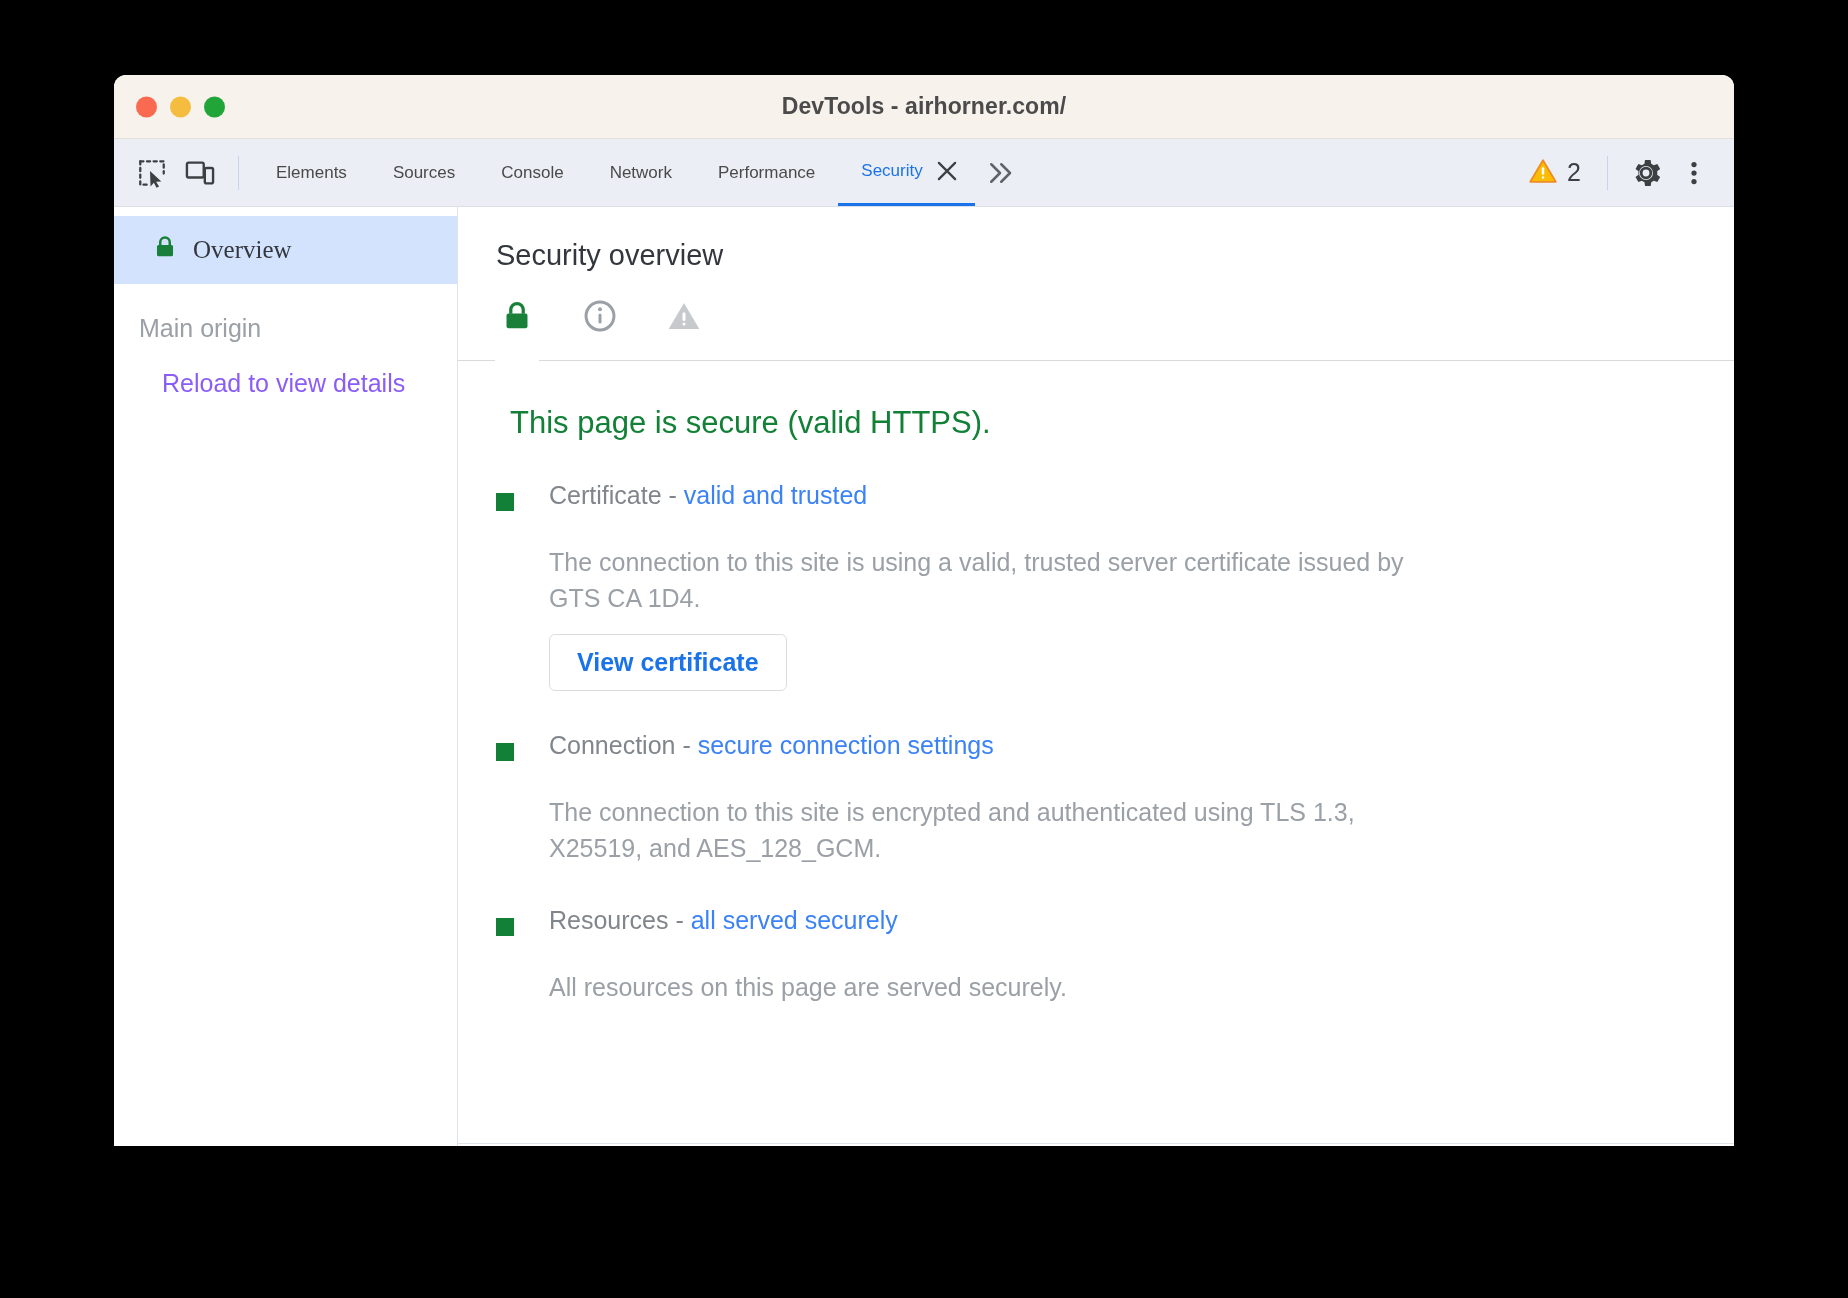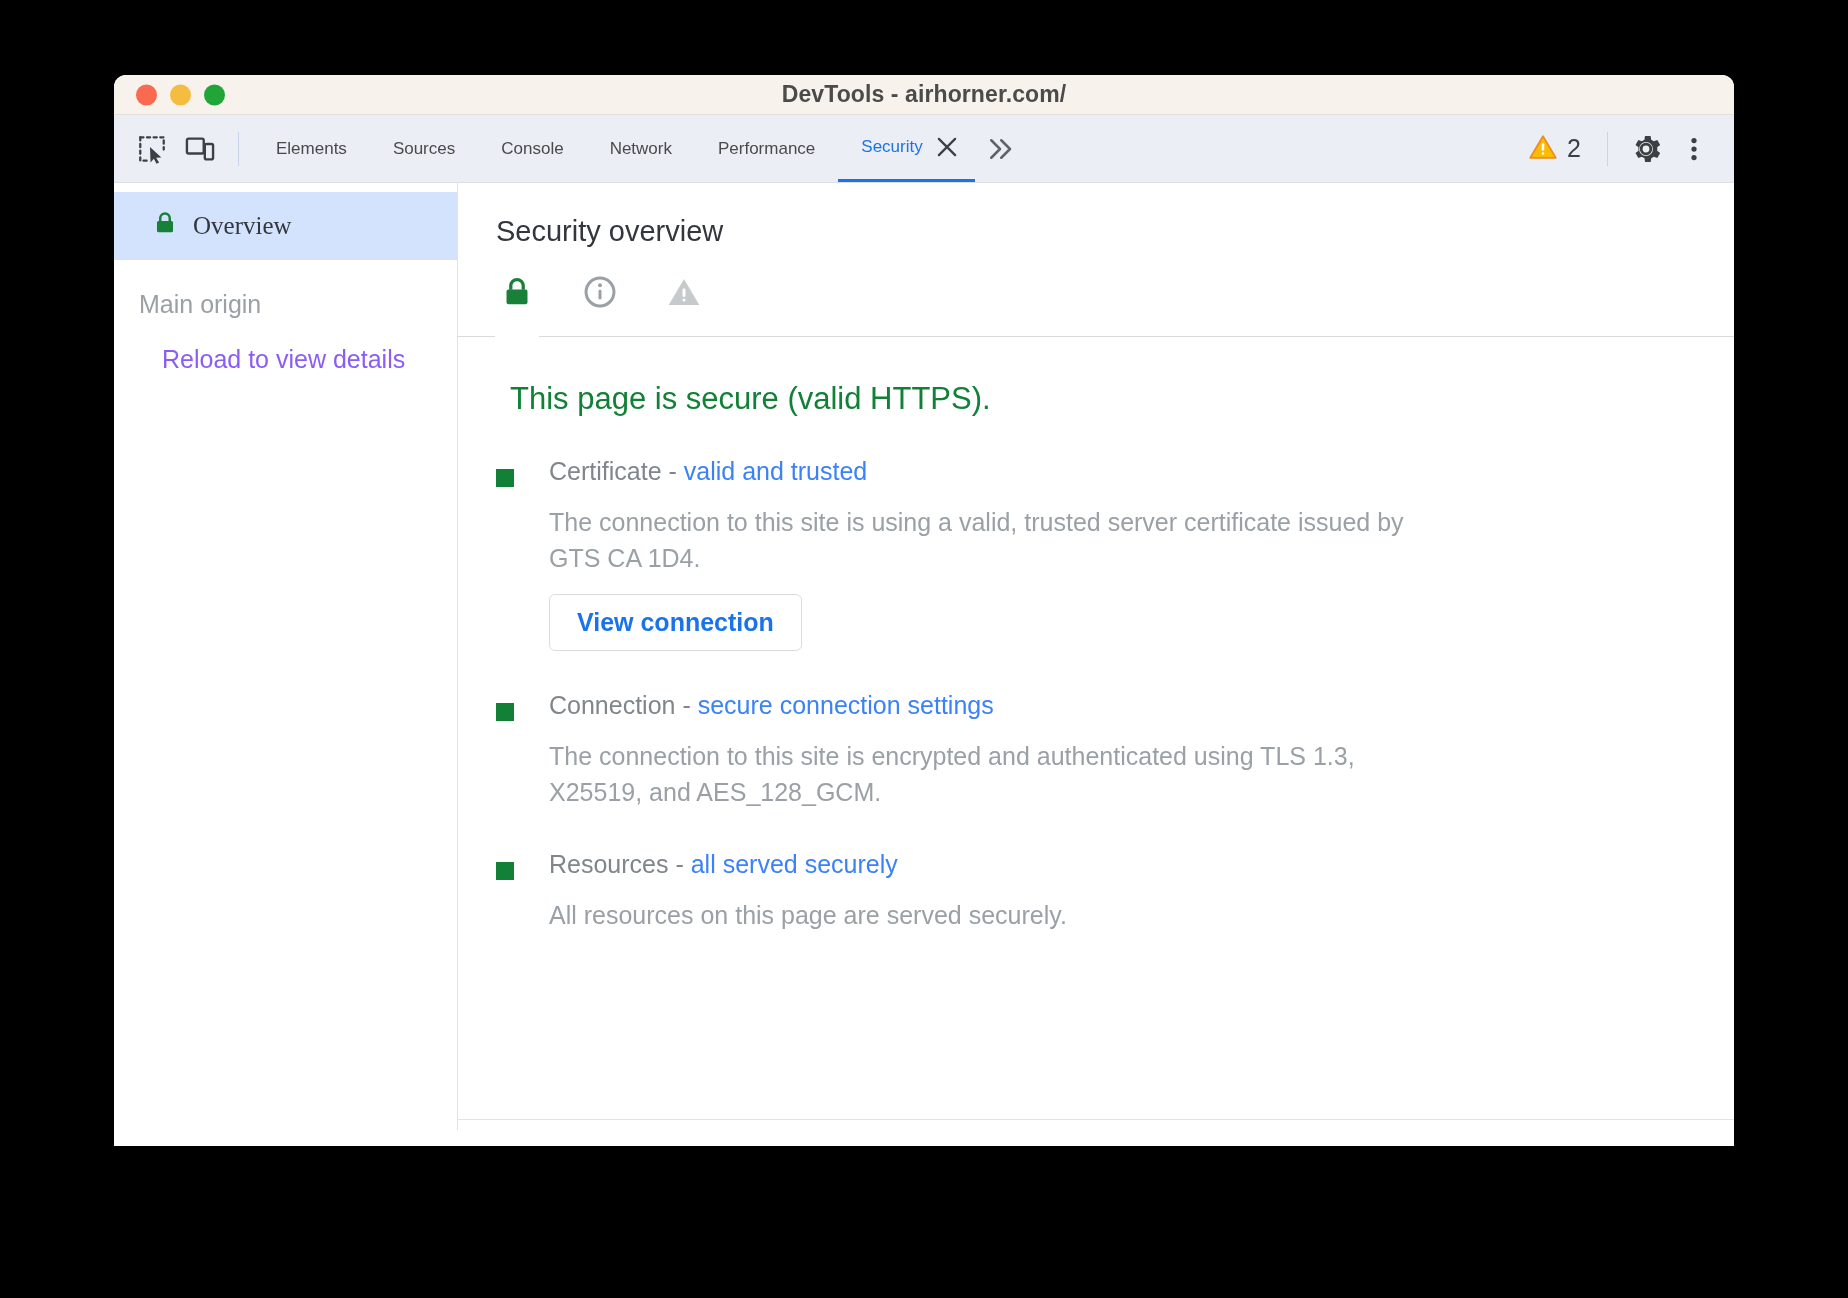--- a/index.html
+++ b/index.html
@@ -18,21 +18,21 @@
     width: 1620px; height: 1071px;
     background: #ffffff;
     border-radius: 12px 12px 0 0;
     overflow: hidden;
     box-shadow: 0 0 0 1px rgba(0,0,0,0.06);
   }
 
   
   .titlebar {
     position: relative;
-    height: 40px;
+    height: 64px;
     background: #f7f2ec;
     border-bottom: 1px solid #e6e0da;
     display: flex;
     align-items: center;
   }
   .traffic {
     position: absolute;
     left: 22px; top: 50%;
     transform: translateY(-50%);
     display: flex;
@@ -209,21 +209,21 @@
   .sec-head {
     font-size: 25px;
     color: #80868b;
     line-height: 1.3;
   }
   .sec-head .val { color: #3b82f6; }
   .sec-desc {
     font-size: 25px;
     color: #9aa0a6;
     line-height: 1.45;
-    margin-top: 16px;
+    margin-top: 32px;
     max-width: 880px;
   }
   .view-cert-btn {
     margin-top: 18px;
     display: inline-block;
     border: 1px solid #dadce0;
     border-radius: 6px;
     padding: 13px 27px;
     font-size: 25px;
     font-weight: bold;
@@ -371,21 +371,21 @@
       <div class="secure-headline">This page is secure (valid HTTPS).</div>
 
       <div class="section">
         <span class="sq"></span>
         <div class="sec-body">
           <div class="sec-head">
             <span>Certificate -</span>
             <span class="val">valid and trusted</span>
           </div>
           <div class="sec-desc">The connection to this site is using a valid, trusted server certificate issued by GTS CA 1D4.</div>
-          <div class="view-cert-btn">View connection</div>
+          <div class="view-cert-btn">View certificate</div>
         </div>
       </div>
 
       <div class="section">
         <span class="sq"></span>
         <div class="sec-body">
           <div class="sec-head">
             <span>Connection -</span>
             <span class="val">secure connection settings</span>
           </div>

